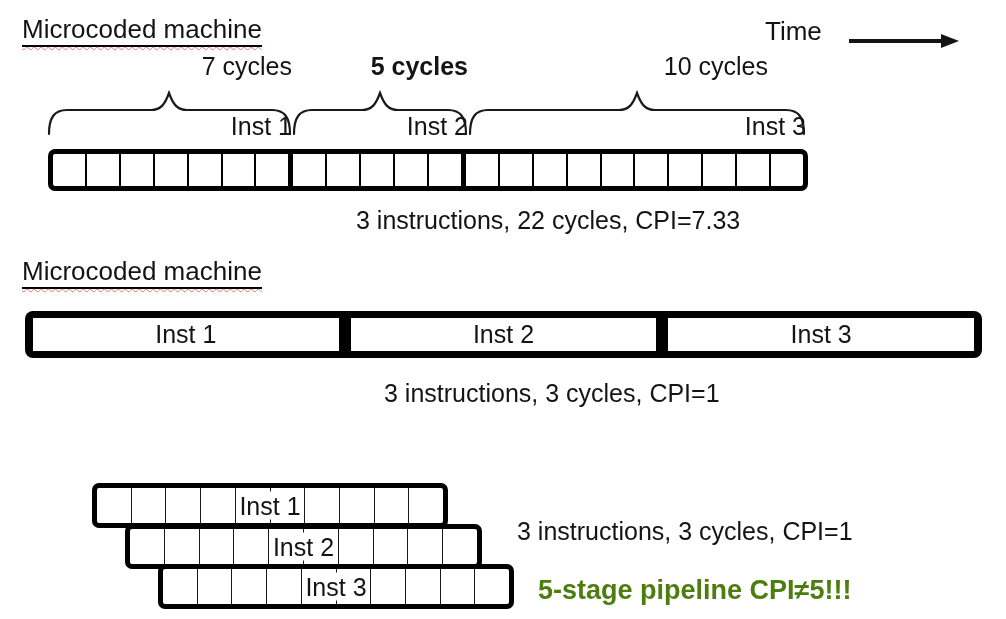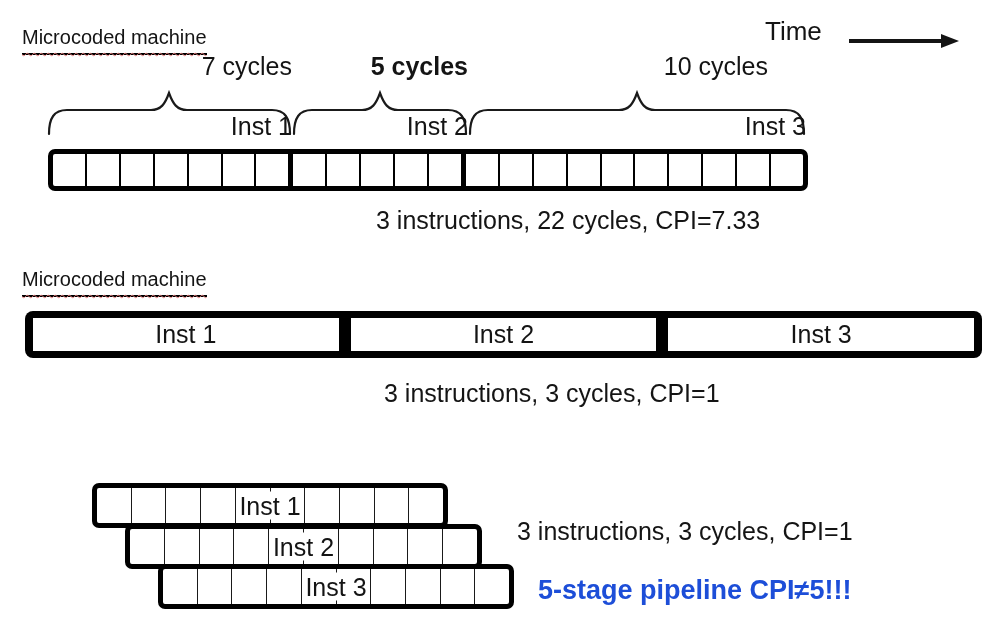--- a/index.html
+++ b/index.html
@@ -3,23 +3,23 @@
 <meta charset="utf-8">
 <style>
   * { margin:0; padding:0; box-sizing:border-box; }
   html,body { background:#ffffff; }
   body { font-family:"Liberation Sans", sans-serif; color:#141414; }
   #stage { position:relative; width:1006px; height:619px; background:#fff; overflow:hidden; }
 
   .abs { position:absolute; }
 
   .sec-title {
-    font-size:20px; line-height:30px; display:inline-block;
+    font-size:26px; line-height:30px; display:inline-block;
     border-bottom:2px solid #000; padding-bottom:1px;
-    text-decoration:underline wavy 1px #e07a7a; text-underline-offset:8px;margin-top:8px;
+    text-decoration:underline wavy 1px #e07a7a; text-underline-offset:8px;
   }
 
   .plain-label { font-size:25px; line-height:29px; white-space:nowrap; }
   .center-label { text-align:right; }
 
   
   .cellrow {
     border:5px solid #000; border-radius:7px; background:#fff;
   }
   .cells { display:flex; width:100%; height:100%; }
@@ -108,21 +108,21 @@
         <div class="cell"></div>
         <div class="cell"></div>
         <div class="cell"></div>
         <div class="cell"></div>
         <div class="cell"></div>
         <div class="cell"></div>
         <div class="cell last"></div>
       </div>
   </div>
 
-  <span class="abs plain-label" style="left:376px; top:206px;">3 instructions, 22 cycles, CPI=7.33</span>
+  <span class="abs plain-label" style="left:356px; top:206px;">3 instructions, 22 cycles, CPI=7.33</span>
 
   <span class="abs sec-title" style="left:22px; top:256px;">Microcoded machine</span>
 
   <div class="abs bigbar" style="left:25px; top:311px; width:957px; height:47px;">
     <div class="slot">Inst 1</div>
     <div class="slot">Inst 2</div>
     <div class="slot">Inst 3</div>
   </div>
 
   <span class="abs plain-label" style="left:384px; top:379px;">3 instructions, 3 cycles, CPI=1</span>
@@ -177,15 +177,15 @@
         <div class="cell"></div>
         <div class="cell last"></div>
       </div>
     <div class="boxlabel">
       <span>Inst 3</span>
     </div>
   </div>
 
   <span class="abs plain-label" style="left:517px; top:517px;">3 instructions, 3 cycles, CPI=1</span>
 
-  <span class="abs warning" style="left: 538px; top: 575px; color: #1d4ed8;">5-stage pipeline CPI≠5!!!</span>
+  <span class="abs warning" style="left: 538px; top: 575px; color: #4d7c0f;">5-stage pipeline CPI≠5!!!</span>
 
 </div>
 
 </body></html>

